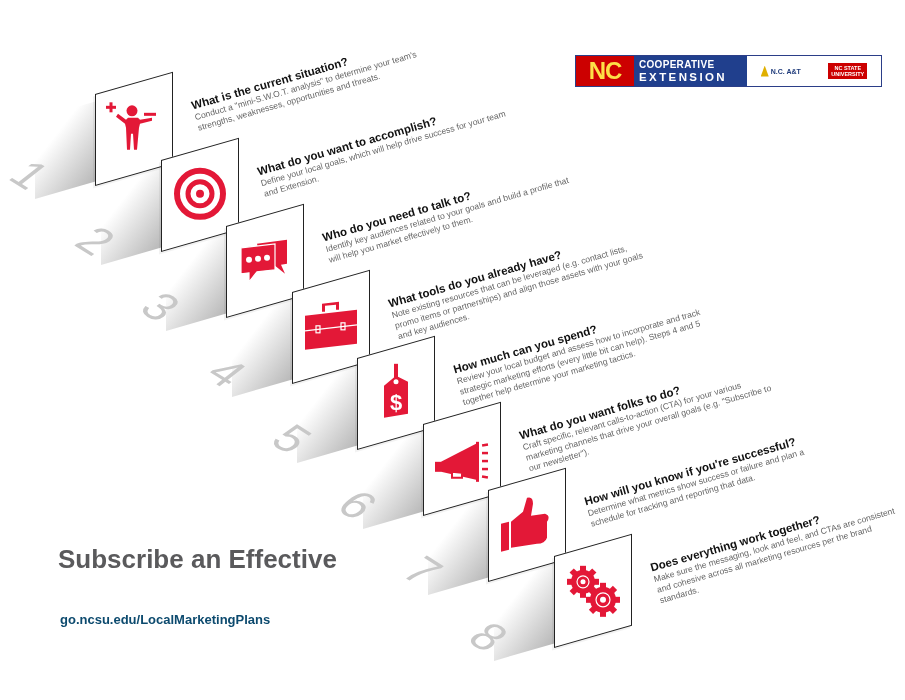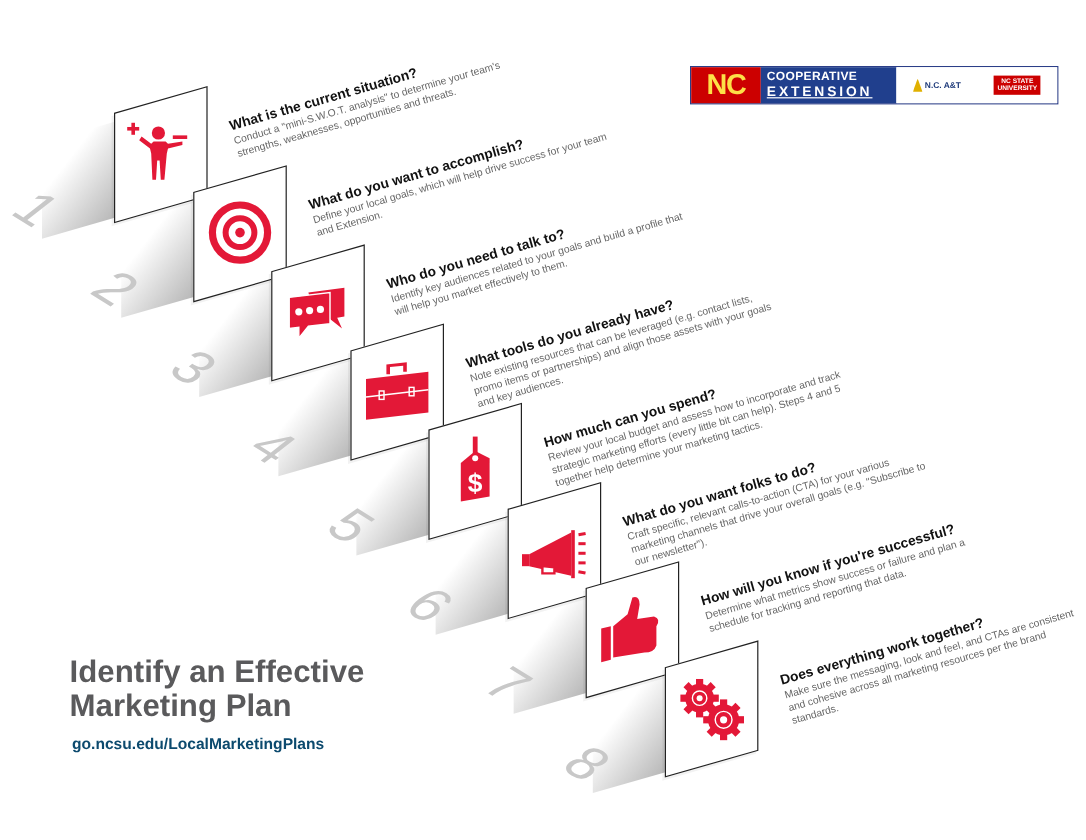--- a/index.html
+++ b/index.html
@@ -9,21 +9,21 @@
   .num { position:absolute; font-family:"Liberation Sans", sans-serif; font-weight:300; font-size:44px; color:#c8c8c8; transform:skewY(-16deg) rotate(-0deg) scaleX(1.05); transform-origin:left top; }
   .panel { position:absolute; width:76px; height:90px; background:#fff; border:1.5px solid #222; transform:skewY(-16deg); transform-origin:left top; box-shadow:-2px 2px 0 rgba(0,0,0,0.05); }
   .panel svg { position:absolute; left:8px; top:14px; width:60px; height:60px; transform:skewY(16deg); }
   .text { position:absolute; width:260px; transform:rotate(-16deg); transform-origin:left top; }
   .text .h { font-weight:700; font-size:11.5px; color:#111; white-space:nowrap; margin-bottom:1px; }
   .text .b { font-size:8.6px; color:#666; line-height:11px; }
   .logo { position:absolute; left:575px; top:55px; width:305px; height:30px; display:flex; border:1px solid #2b3e88; }
   .logo .nc { background:#cc0000; color:#fde047; font-weight:900; font-size:24px; width:58px; display:flex; align-items:center; justify-content:center; letter-spacing:-1px; }
   .logo .ce { background:#203f8d; color:#fff; width:108px; display:flex; flex-direction:column; justify-content:center; padding-left:5px; }
   .logo .ce .l1 { font-size:10px; font-weight:700; letter-spacing:0.3px; line-height:12px; }
-  .logo .ce .l2 { font-size:11.5px; font-weight:700; letter-spacing:2.4px; line-height:12px;text-decoration:underline; }
+  .logo .ce .l2 { font-size:11.5px; font-weight:700; letter-spacing:2.4px; line-height:12px; }
   .logo .partners { background:#fff; flex:1; display:flex; align-items:center; justify-content:space-around; }
   .logo .aat { font-size:7px; font-weight:700; color:#1e3a7a; display:flex; align-items:center; gap:2px; }
   .logo .aat .tri { width:8px; height:11px; background:#e0b000; clip-path:polygon(50% 0,100% 100%,0 100%); }
   .logo .ncs { background:#cc0000; color:#fff; font-size:5.5px; font-weight:700; padding:2px 3px; line-height:6px; text-align:center; }
   .title { position:absolute; left:58px; top:545px; font-size:26px; font-weight:700; color:#5a5a5c; line-height:29px; }
   .url { position:absolute; left:60px; top:612px; font-size:13px; font-weight:700; color:#0c4a6e; }
 </style>
 </head>
 <body>
 
@@ -219,16 +219,15 @@
         </svg>
       </div>
       <div class="text" style="left: 648.5px; top: 562px;">
         <div class="h">Does everything work together?</div>
         <div class="b">Make sure the messaging, look and feel, and CTAs are consistent and cohesive across all marketing resources per the brand standards.</div>
       </div>
     </div>
   </div>
 
 <div class="title">
-  <div>Identify an Effective</div>
-  <div>Marketing Plan</div>
+  <div>Subscribe an Effective</div>
 </div>
 <div class="url">go.ncsu.edu/LocalMarketingPlans</div>
 
 </body></html>

